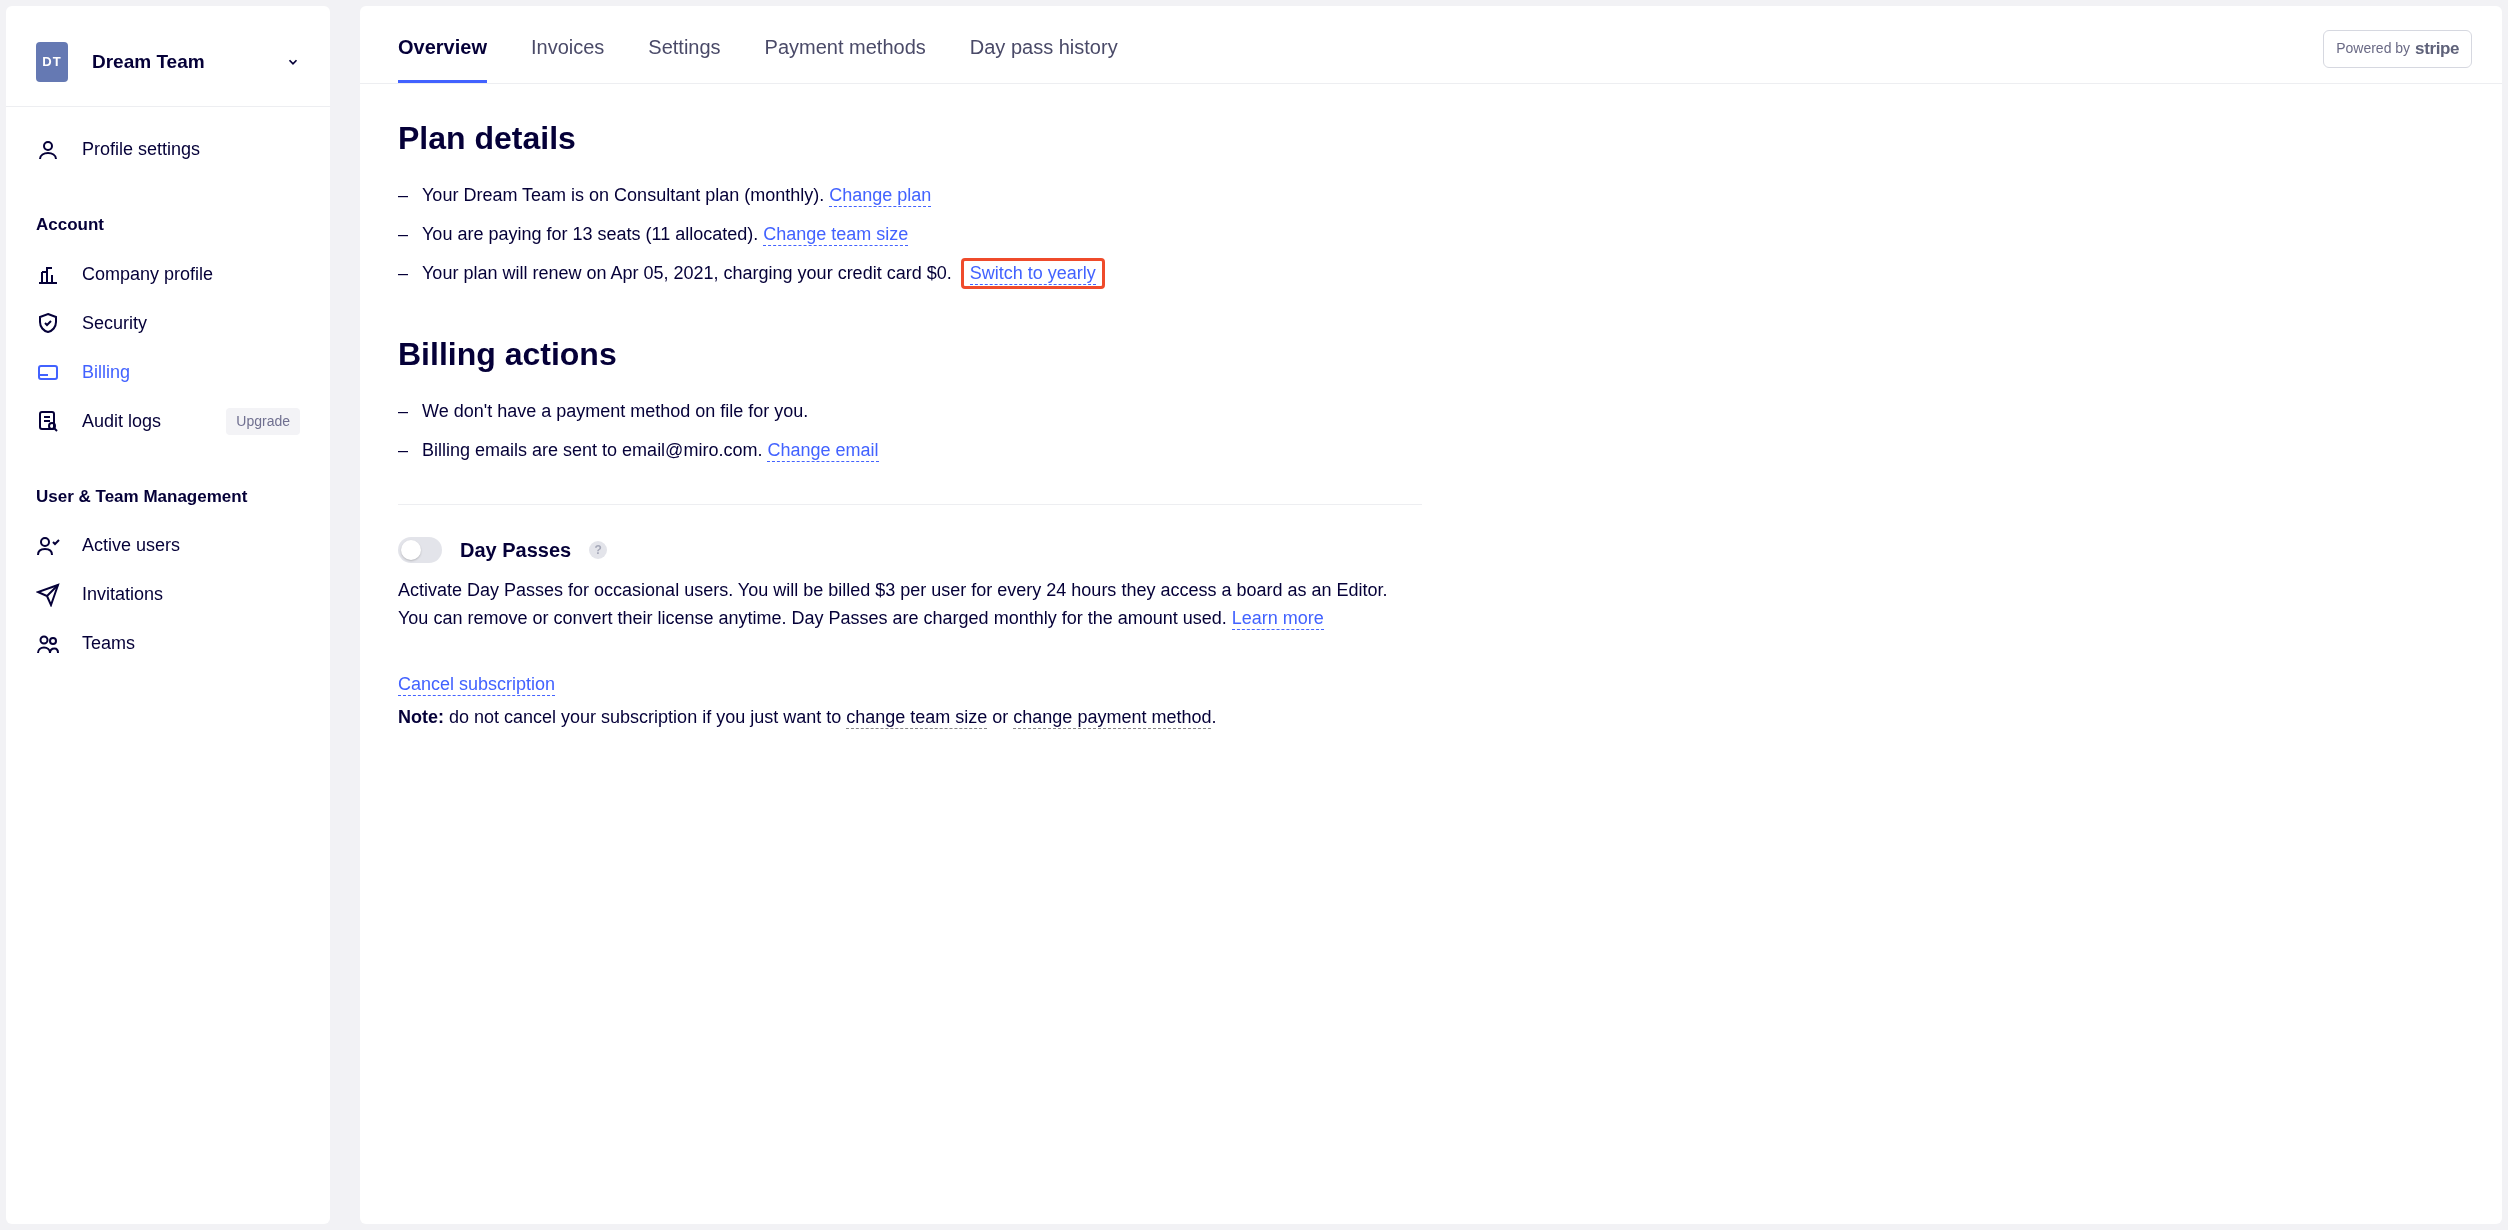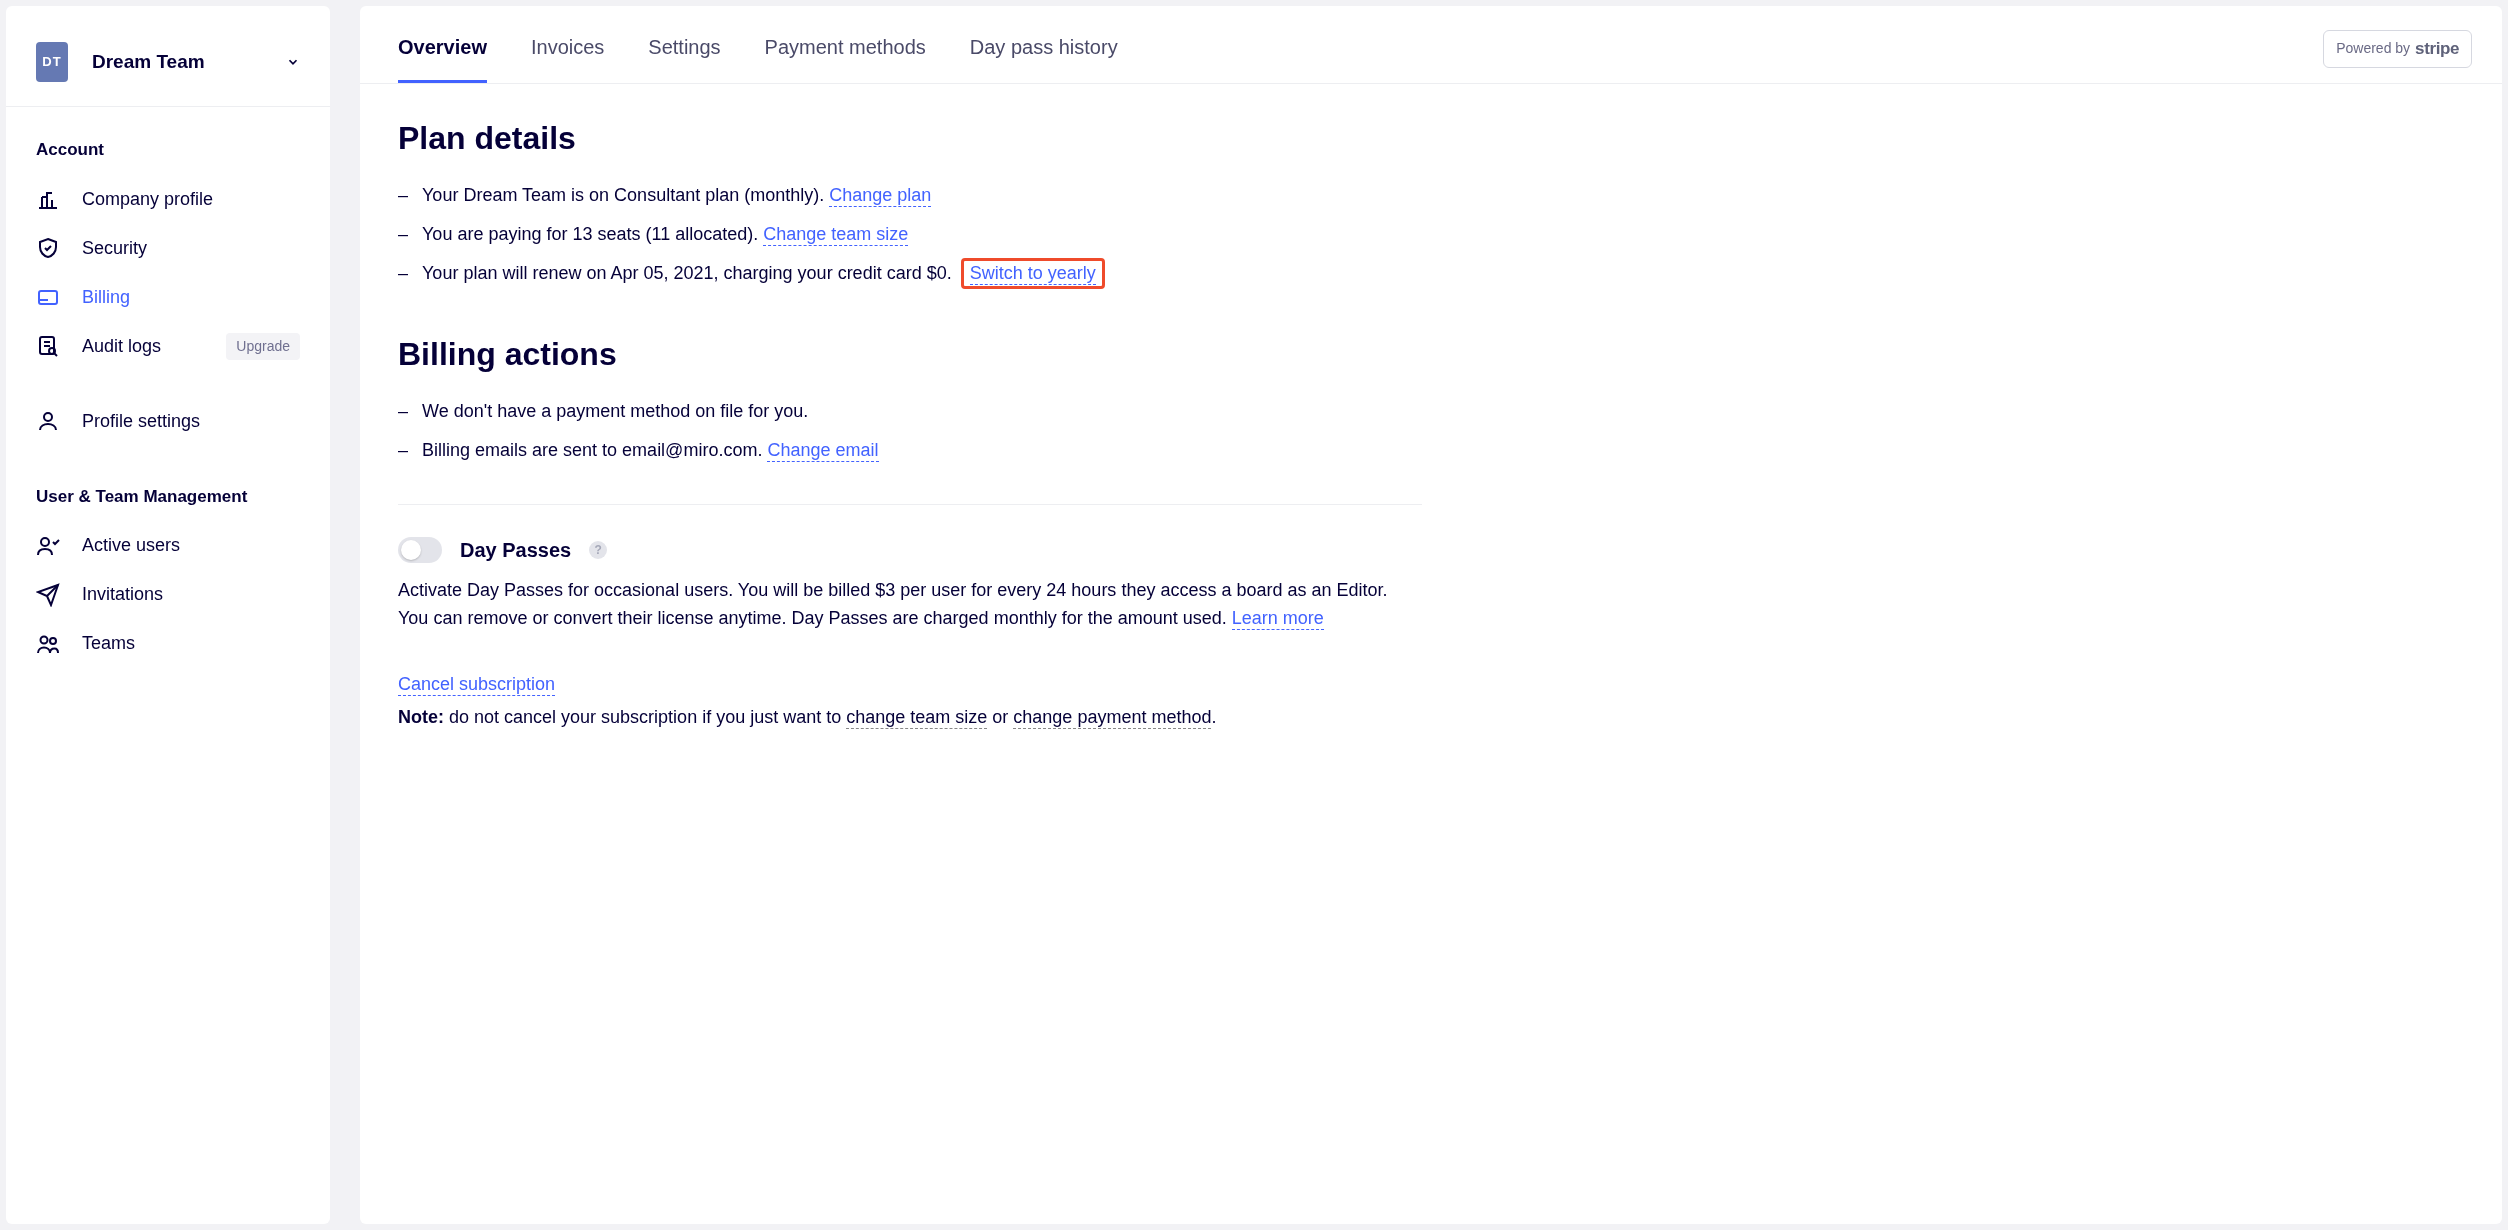--- a/index.html
+++ b/index.html
@@ -245,20 +245,32 @@
       <div class="team-avatar">DT</div>
       <div class="team-name">Dream Team</div>
       <span class="chevron">
         <svg width="14" height="14" viewBox="0 0 24 24" fill="none" stroke="#050038" stroke-width="3">
             <polyline points="6 9 12 15 18 9"></polyline>
           </svg>
       </span>
     </div>
 
     <div class="nav-section">
+      <div class="nav-item">
+        <span class="nav-icon">
+          <svg width="24" height="24" viewBox="0 0 24 24" fill="none" stroke="#050038" stroke-width="2">
+              <circle cx="12" cy="8" r="4"></circle>
+              <path d="M4 21c0-4 4-6 8-6s8 2 8 6"></path>
+            </svg>
+        </span>
+        <span class="nav-label">Profile settings</span>
+      </div>
+    </div>
+
+    <div class="nav-section">
       <div class="nav-heading">Account</div>
 
       <div class="nav-item">
         <span class="nav-icon">
           <svg width="24" height="24" viewBox="0 0 24 24" fill="none" stroke="#050038" stroke-width="2">
               <path d="M3 21h18"></path>
               <path d="M6 21V10"></path>
               <path d="M11 21V6"></path>
               <path d="M16 21V13"></path>
               <path d="M6 10h5V6h5"></path>
@@ -292,32 +304,20 @@
           <svg width="24" height="24" viewBox="0 0 24 24" fill="none" stroke="#050038" stroke-width="2">
               <rect x="4" y="3" width="14" height="17" rx="2"></rect>
               <line x1="8" y1="8" x2="14" y2="8"></line>
               <line x1="8" y1="12" x2="14" y2="12"></line>
               <circle cx="16" cy="17" r="3"></circle>
               <line x1="18.5" y1="19.5" x2="21" y2="22"></line>
             </svg>
         </span>
         <span class="nav-label">Audit logs</span>
         <span class="badge-upgrade">Upgrade</span>
-      </div>
-    </div>
-
-    <div class="nav-section">
-      <div class="nav-item">
-        <span class="nav-icon">
-          <svg width="24" height="24" viewBox="0 0 24 24" fill="none" stroke="#050038" stroke-width="2">
-              <circle cx="12" cy="8" r="4"></circle>
-              <path d="M4 21c0-4 4-6 8-6s8 2 8 6"></path>
-            </svg>
-        </span>
-        <span class="nav-label">Profile settings</span>
       </div>
     </div>
 
     <div class="nav-section">
       <div class="nav-heading">User &amp; Team Management</div>
 
       <div class="nav-item">
         <span class="nav-icon">
           <svg width="24" height="24" viewBox="0 0 24 24" fill="none" stroke="#050038" stroke-width="2">
               <circle cx="9" cy="8" r="4"></circle>

